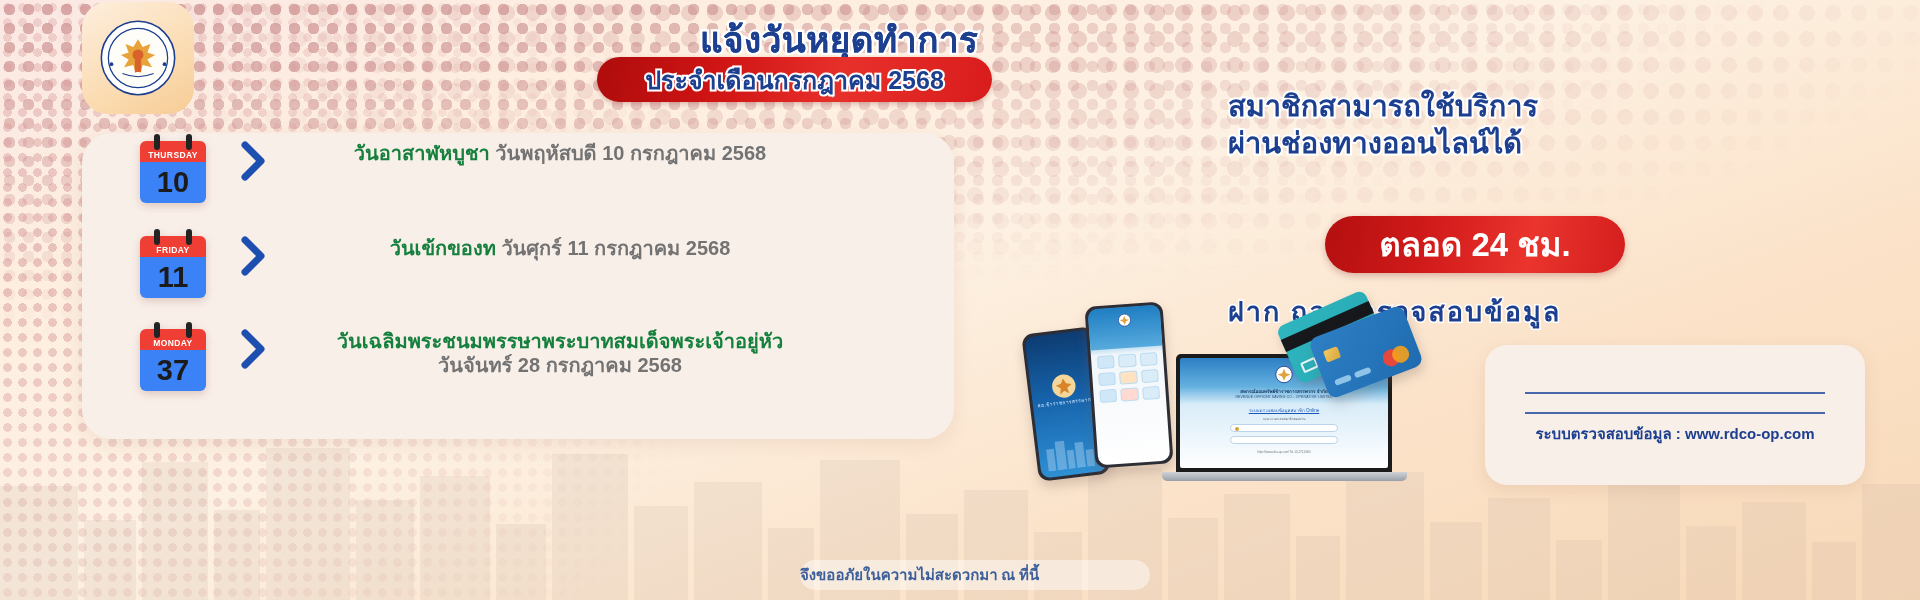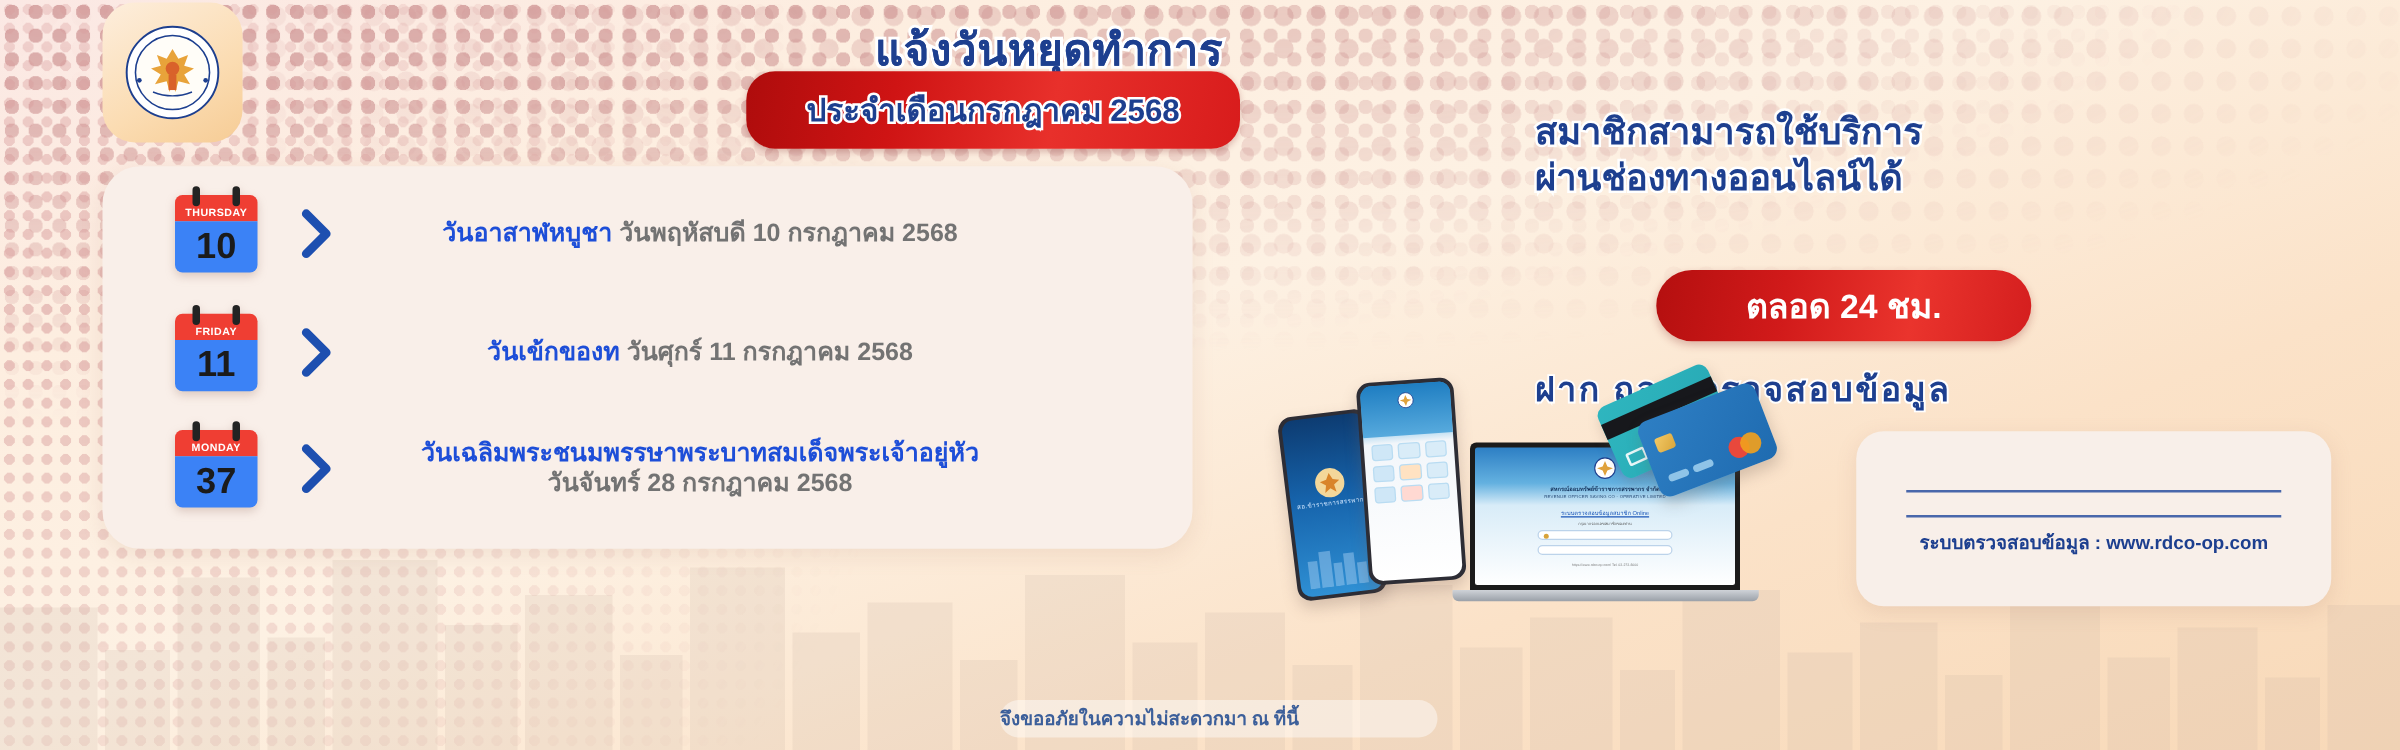--- a/index.html
+++ b/index.html
@@ -64,41 +64,41 @@
     white-space: nowrap;
   }
   .headline-ink {
     position: absolute; left: 700px; top: 12px;
     font-size: 35px; font-weight: bold; letter-spacing: .5px;
     color: #1d3f8f; white-space: nowrap;
   }
 
   .month-pill {
     position: absolute; left: 597px; top: 57px;
-    width: 395px; height: 62px; border-radius: 23px;
+    width: 395px; height: 45px; border-radius: 23px;
     background: linear-gradient(100deg,#ae0c0c 0%, #cf1414 30%, #e8302b 62%, #d81c1c 100%);
     display: flex; align-items: center; justify-content: center;
     box-shadow: 0 2px 5px rgba(120,20,20,.25);
   }
   .month-pill span {
     font-size: 25px; font-weight: bold; color: #1d3f8f;
     -webkit-text-stroke: 4px #ffffff; paint-order: stroke fill;
     white-space: nowrap;
   }
 
   
   .holiday-card {
     position: absolute; left: 82px; top: 133px;
     width: 872px; height: 306px;
     background: #f9efe9; border-radius: 30px;
     box-shadow: 0 5px 18px rgba(170,120,100,.14);
   }
   .holiday-row {
     position: absolute; left: 0; width: 804px; height: 92px;
-    display: flex; align-items: center;
+    display: flex; align-items: flex-start;
   }
   .holiday-row.r0 { top: 8px; }
   .holiday-row.r1 { top: 103px; }
   .holiday-row.r2 { top: 196px; }
 
   
   .cal {
     position: relative; width: 66px; height: 62px; margin-left: 58px; flex: 0 0 auto;
     filter: drop-shadow(0 3px 4px rgba(150,110,95,.30));
   }
@@ -117,41 +117,41 @@
     color: #1b1b1b; font-size: 29px; font-weight: bold;
     display: flex; align-items: center; justify-content: center;
   }
 
   .chev { margin-left: 34px; flex: 0 0 auto; }
 
   .holiday-text {
     flex: 1; text-align: center; padding: 0 42px 0 10px; line-height: 1.22;
   }
   .holiday-text .ln { font-size: 20px; font-weight: bold; white-space: nowrap; }
-  .t-blue { color: #1d4ed8; }
+  .t-blue { color: #15803d; }
   .t-red  { color: #737373; }
 
   
   .rt-head {
     position: absolute; left: 1228px; top: 88px; width: 660px;
     text-align: left;
     color: #1d3f8f; font-size: 29px; font-weight: bold; line-height: 1.28;
     -webkit-text-stroke: 4px #ffffff; paint-order: stroke fill;
   }
   .rt-head .l2 { display: block; }
 
   .badge-24 {
     position: absolute; left: 1325px; top: 216px;
     width: 300px; height: 57px; border-radius: 29px;
     background: linear-gradient(100deg,#b40f0f 0%, #d11a1a 34%, #ea342d 68%, #d41e1e 100%);
     display: flex; align-items: center; justify-content: center;
     box-shadow: 0 3px 7px rgba(130,25,25,.27);
   }
   .badge-24 span {
-    font-size: 27px; font-weight: bold; color: #ffffff; white-space: nowrap;
+    font-size: 33px; font-weight: bold; color: #ffffff; white-space: nowrap;
   }
 
   .actions {
     position: absolute; left: 1228px; top: 290px; width: 660px;
     color: #1d3f8f; font-size: 27px; font-weight: bold; letter-spacing: 2px;
     -webkit-text-stroke: 3px #ffffff; paint-order: stroke fill;
     white-space: nowrap;
   }
 
   .info-box {

